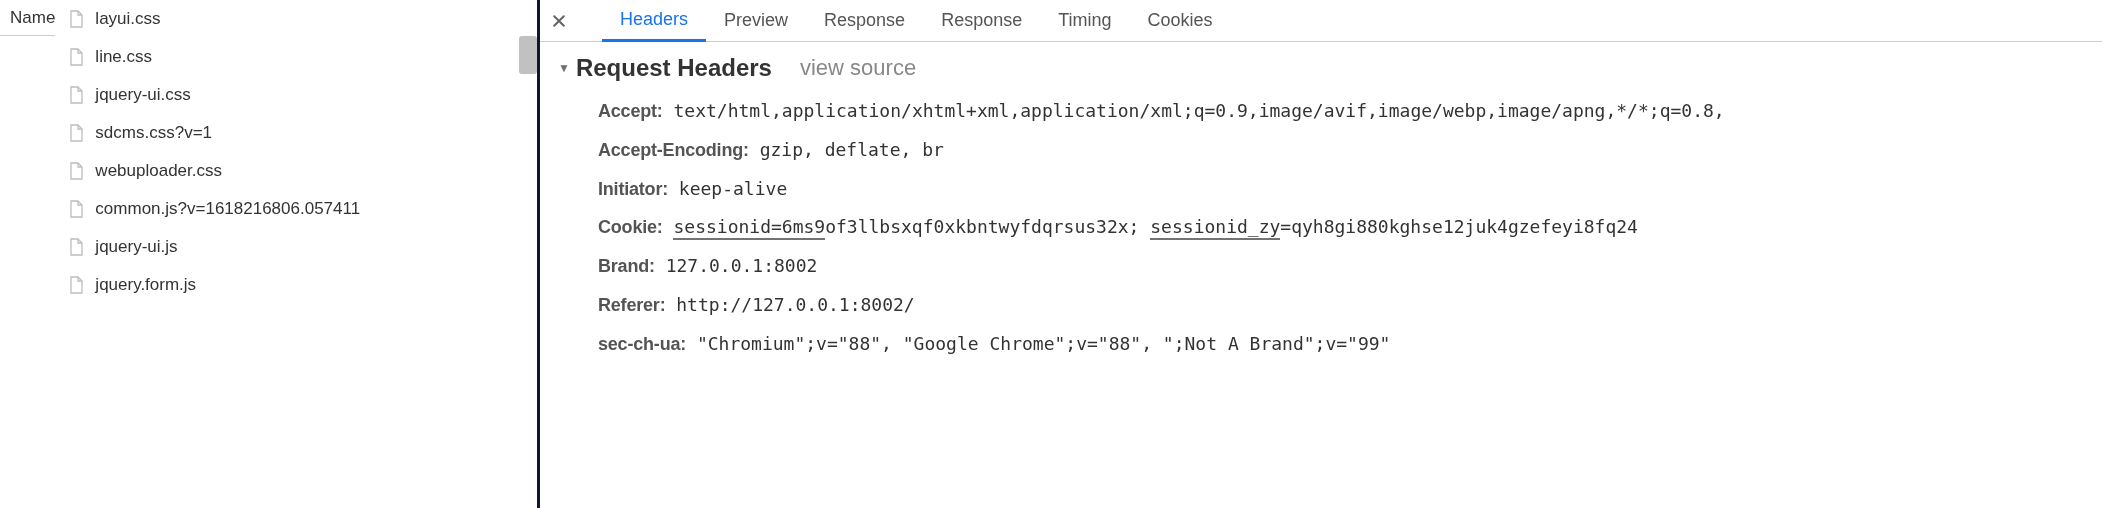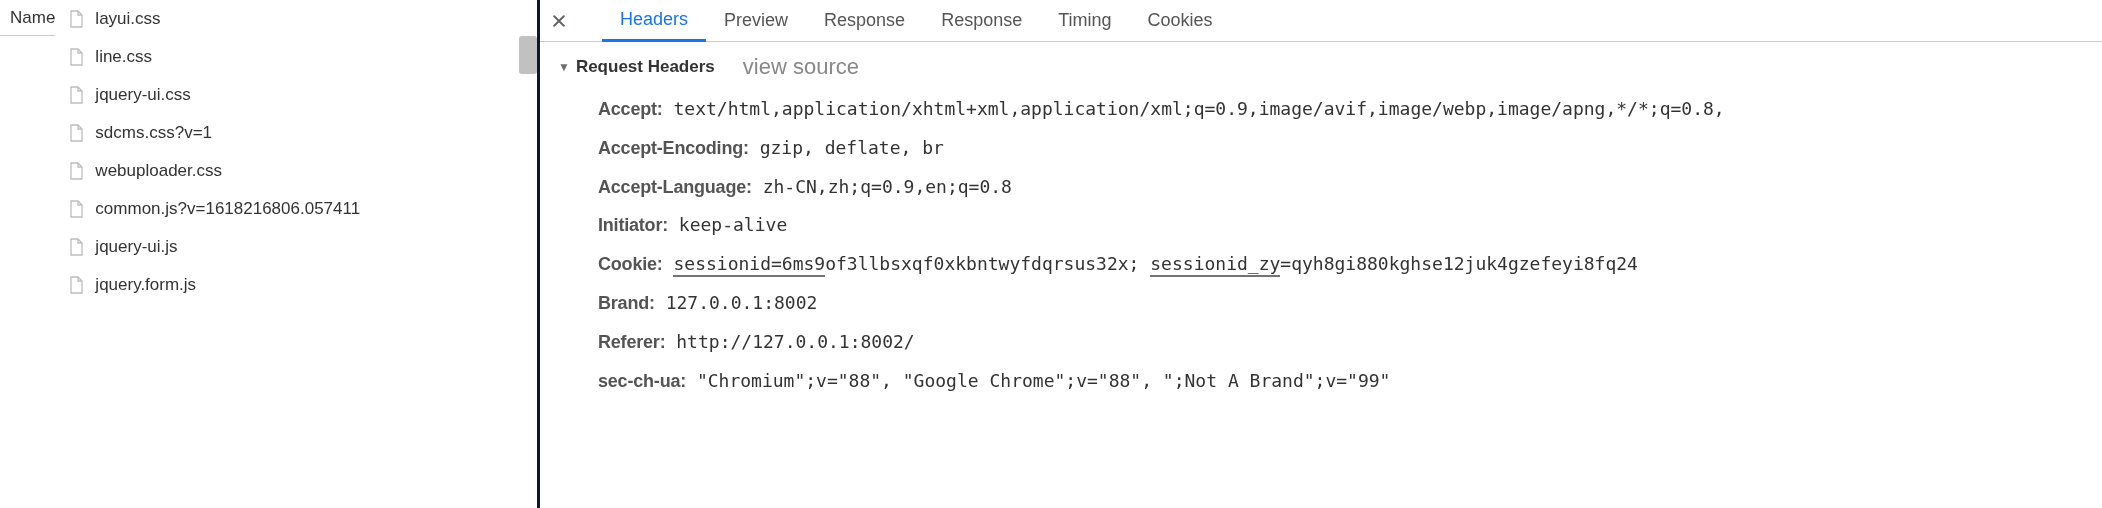--- a/index.html
+++ b/index.html
@@ -15,21 +15,21 @@
   .scrollbar-stub { position: absolute; right: 0; top: 36px; width: 18px; height: 38px; background: #c1c1c1; border-radius: 3px; }
   .right-pane { flex: 1; display: flex; flex-direction: column; overflow: hidden; }
   .tabs-row { height: 42px; border-bottom: 1px solid #ccc; display: flex; align-items: center; padding-left: 10px; gap: 16px; }
   .close-btn { width: 18px; height: 18px; display:flex; align-items:center; justify-content:center; color: #555; font-size: 18px; margin-right: 18px; cursor: pointer; }
   .tab { padding: 0 18px; height: 42px; display:flex; align-items:center; font-size: 18px; color: #555; cursor: pointer; }
   .tab.active { color: #1a73e8; border-bottom: 3px solid #1a73e8; margin-bottom: -1px; }
   .detail-body { flex: 1; overflow: auto; padding: 12px 0 0 18px; font-size: 18px; }
   .section-title-row { display:flex; align-items:center; gap: 28px; margin-bottom: 10px; }
   .disclosure { display:flex; align-items:center; cursor: pointer; }
   .disclosure .tri { font-size: 12px; color: #6e6e6e; margin-right: 6px; }
-  .disclosure .label { font-weight: 600; color: #333; font-size: 17px; }
+  .disclosure .label { font-weight: 600; color: #333; font-size: 24px; }
   .view-source { color: #888; font-size: 22px; cursor: pointer; }
   .headers-block { padding-left: 40px; font-family: Menlo, Consolas, monospace; font-size: 18px; line-height: 2.1; white-space: nowrap; }
   .hline { }
   .hkey { font-weight: 700; color: #545454; font-family: "Helvetica Neue", Arial, sans-serif; letter-spacing: -0.2px; }
   .hval { color: #333; }
   .underline-red { border-bottom: 2px solid #737373; padding-bottom: 1px; }
 </style>
 </head>
 <body>
 
@@ -144,24 +144,20 @@
       <div class="headers-block">
         <div class="hline">
           <span class="hkey">Accept:</span>
           <span class="hval">text/html,application/xhtml+xml,application/xml;q=0.9,image/avif,image/webp,image/apng,*/*;q=0.8,</span>
         </div>
         <div class="hline">
           <span class="hkey">Accept-Encoding:</span>
           <span class="hval">gzip, deflate, br</span>
         </div>
         <div class="hline">
-          <span class="hkey">Accept-Language:</span>
-          <span class="hval">zh-CN,zh;q=0.9,en;q=0.8</span>
-        </div>
-        <div class="hline">
           <span class="hkey">Initiator:</span>
           <span class="hval">keep-alive</span>
         </div>
         <div class="hline">
           <span class="hkey">Cookie:</span>
           <span class="hval"><span class="underline-red">sessionid=6ms9</span><span>of3llbsxqf0xkbntwyfdqrsus32x; </span><span class="underline-red">sessionid_zy</span><span>=qyh8gi880kghse12juk4gzefeyi8fq24</span></span>
         </div>
         <div class="hline">
           <span class="hkey">Brand:</span>
           <span class="hval">127.0.0.1:8002</span>

